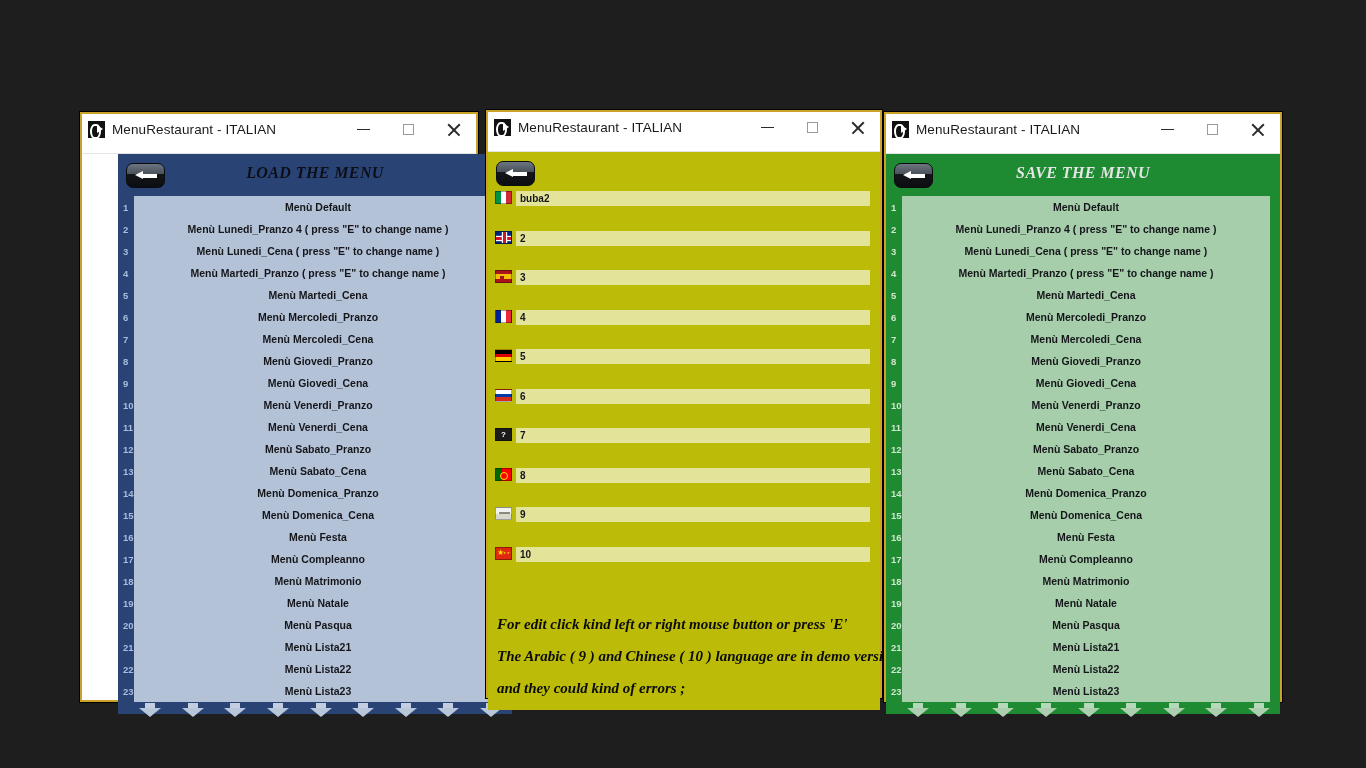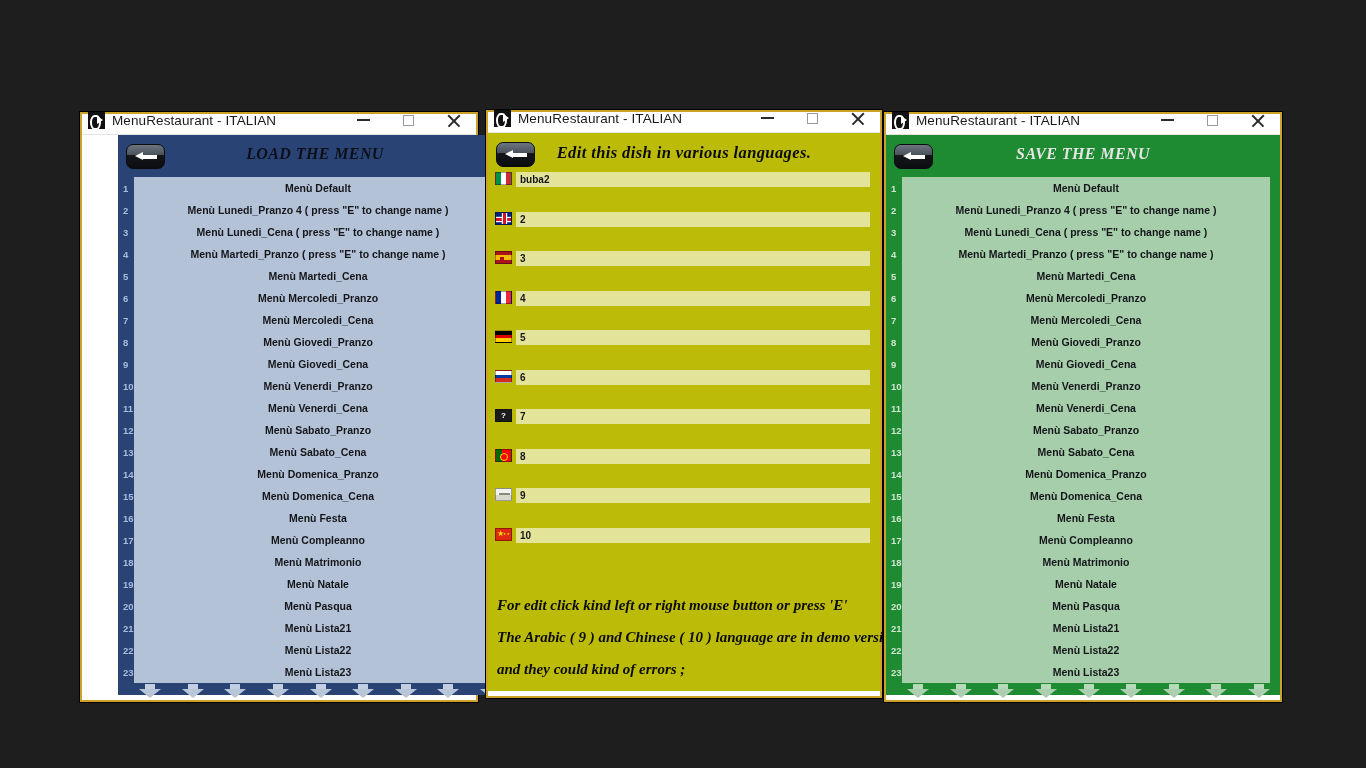--- a/index.html
+++ b/index.html
@@ -12,21 +12,21 @@
   #desktop { position: relative; width: 1366px; height: 768px; }
 
   
   .window {
     position: absolute;
     border: 2px solid #c9a227;
     background: #ffffff;
     box-shadow: 0 0 0 1px #000;
   }
   .titlebar {
-    height: 21px;
+    height: 40px;
     background: #ffffff;
     display: flex;
     align-items: center;
     padding: 0 0 8px 6px;
     border-bottom: 1px solid #e4e4e4;
   }
   .app-icon {
     width: 17px; height: 17px;
     background: #111;
     margin-right: 7px;
@@ -400,21 +400,20 @@
         </span>
       <span class="win-btn">
           <span class="close-x"></span>
         </span>
     </div>
 
     <div class="body-area">
       <div class="back-btn">
         <span class="back-arrow"></span>
       </div>
-      <div class="head-title" style="font-size:16.5px;">Edit this dish in various languages.</div>
       <div class="lang-list" id="lang-list">
           <div class="lang-row">
             <span class="flag fl-it"></span>
             <input class="lang-input" type="text" value="buba2" style="">
           </div>
           <div class="lang-row">
             <span class="flag fl-gb"></span>
             <input class="lang-input" type="text" value="2" style="">
           </div>
           <div class="lang-row">

